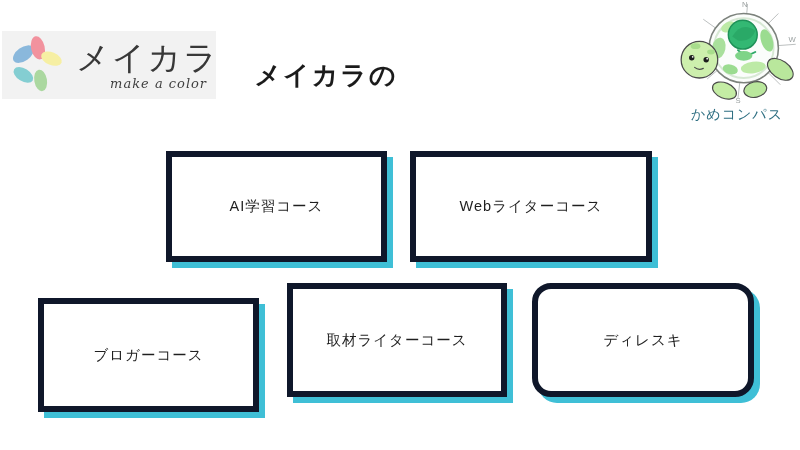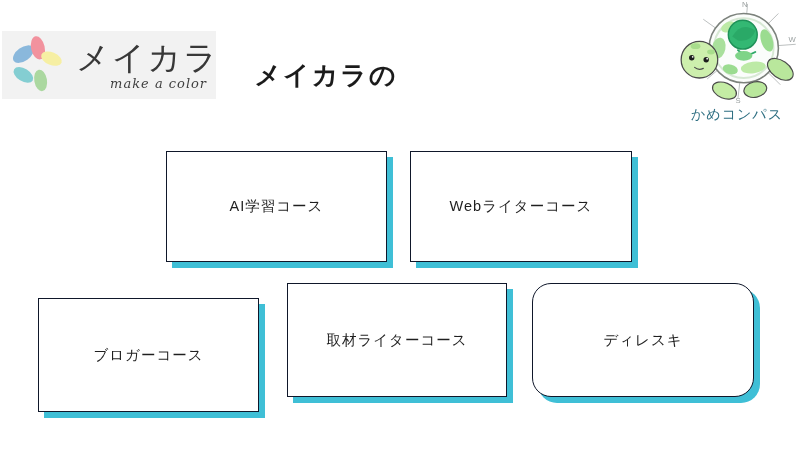--- a/index.html
+++ b/index.html
@@ -29,21 +29,21 @@
   }
   .title-line1{font-size:26px;color:#1b1b1b;font-weight:600;letter-spacing:2px;}
   .title-line2{font-size:30px;color:#14b4d8;font-weight:800;letter-spacing:2px;margin-top:6px;}
   
   .mascot{position:absolute;left:672px;top:0px;width:130px;text-align:center;}
   .mascot-label{
     font-size:14px;color:#2e6f82;letter-spacing:1px;margin-top:-2px;font-weight:500;
   }
   
   .card{
-    position:absolute;background:#ffffff;border:1px solid #0f172a;
+    position:absolute;background:#ffffff;border:6px solid #0f172a;
     box-shadow:6px 6px 0 0 #3fbfd6;box-sizing:border-box;
     display:flex;align-items:center;justify-content:center;
   }
   .card-label{font-size:14.5px;color:#1f1f1f;letter-spacing:1px;white-space:nowrap;}
 </style>
 </head>
 <body>
 
 <div class="stage">
 
@@ -107,21 +107,21 @@
       <circle cx="19" cy="59" r="0.9" fill="#ffffff"></circle>
       <circle cx="34" cy="61" r="0.9" fill="#ffffff"></circle>
       <path d="M21,70 q4,3.5 9,1" fill="none" stroke="#4a4a4a" stroke-width="1.2" stroke-linecap="round"></path>
     </svg>
     <div class="mascot-label">かめコンパス</div>
   </div>
 
   <div class="card" style="left:166px;top:151px;width:221px;height:111px;">
     <span class="card-label">AI学習コース</span>
   </div>
-  <div class="card" style="left:410px;top:151px;width:222px;height:111px;">
+  <div class="card" style="left:410px;top:151px;width:242px;height:111px;">
     <span class="card-label">Webライターコース</span>
   </div>
 
   <div class="card" style="left:38px;top:298px;width:221px;height:114px;">
     <span class="card-label">ブロガーコース</span>
   </div>
   <div class="card" style="left:287px;top:283px;width:220px;height:114px;">
     <span class="card-label">取材ライターコース</span>
   </div>
   <div class="card" style="left:532px;top:283px;width:222px;height:114px;border-radius:19px;">

